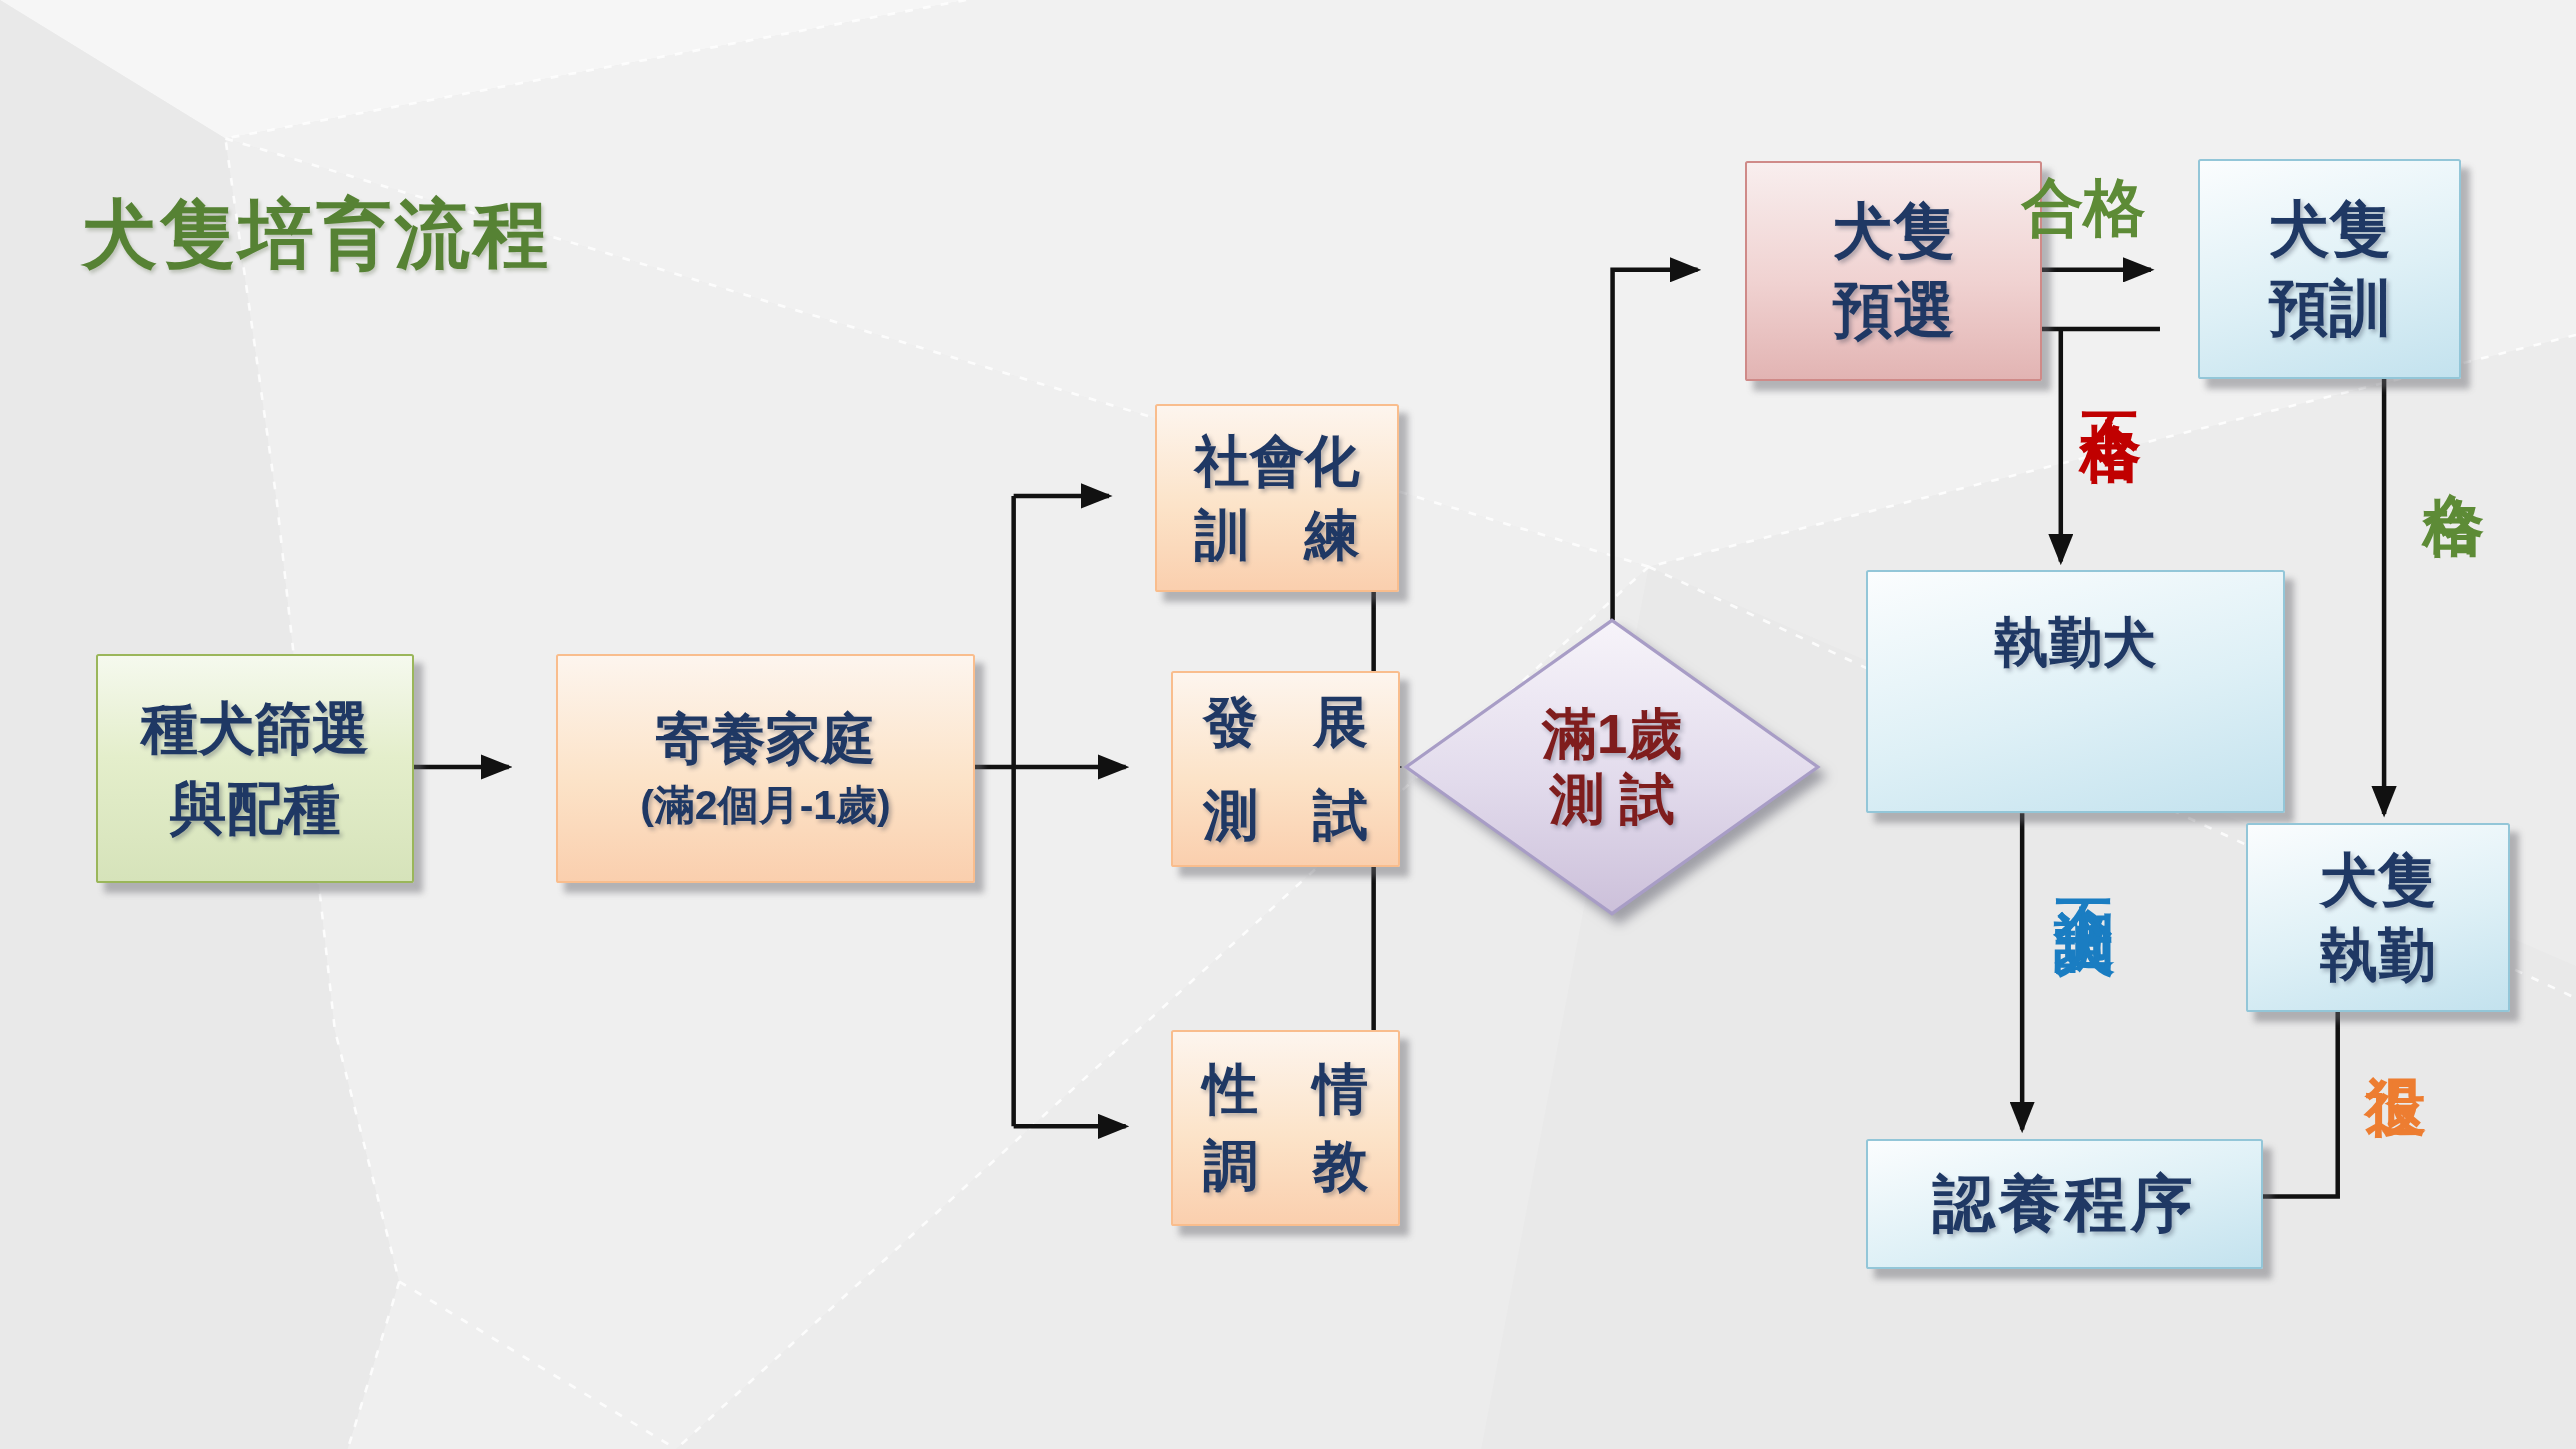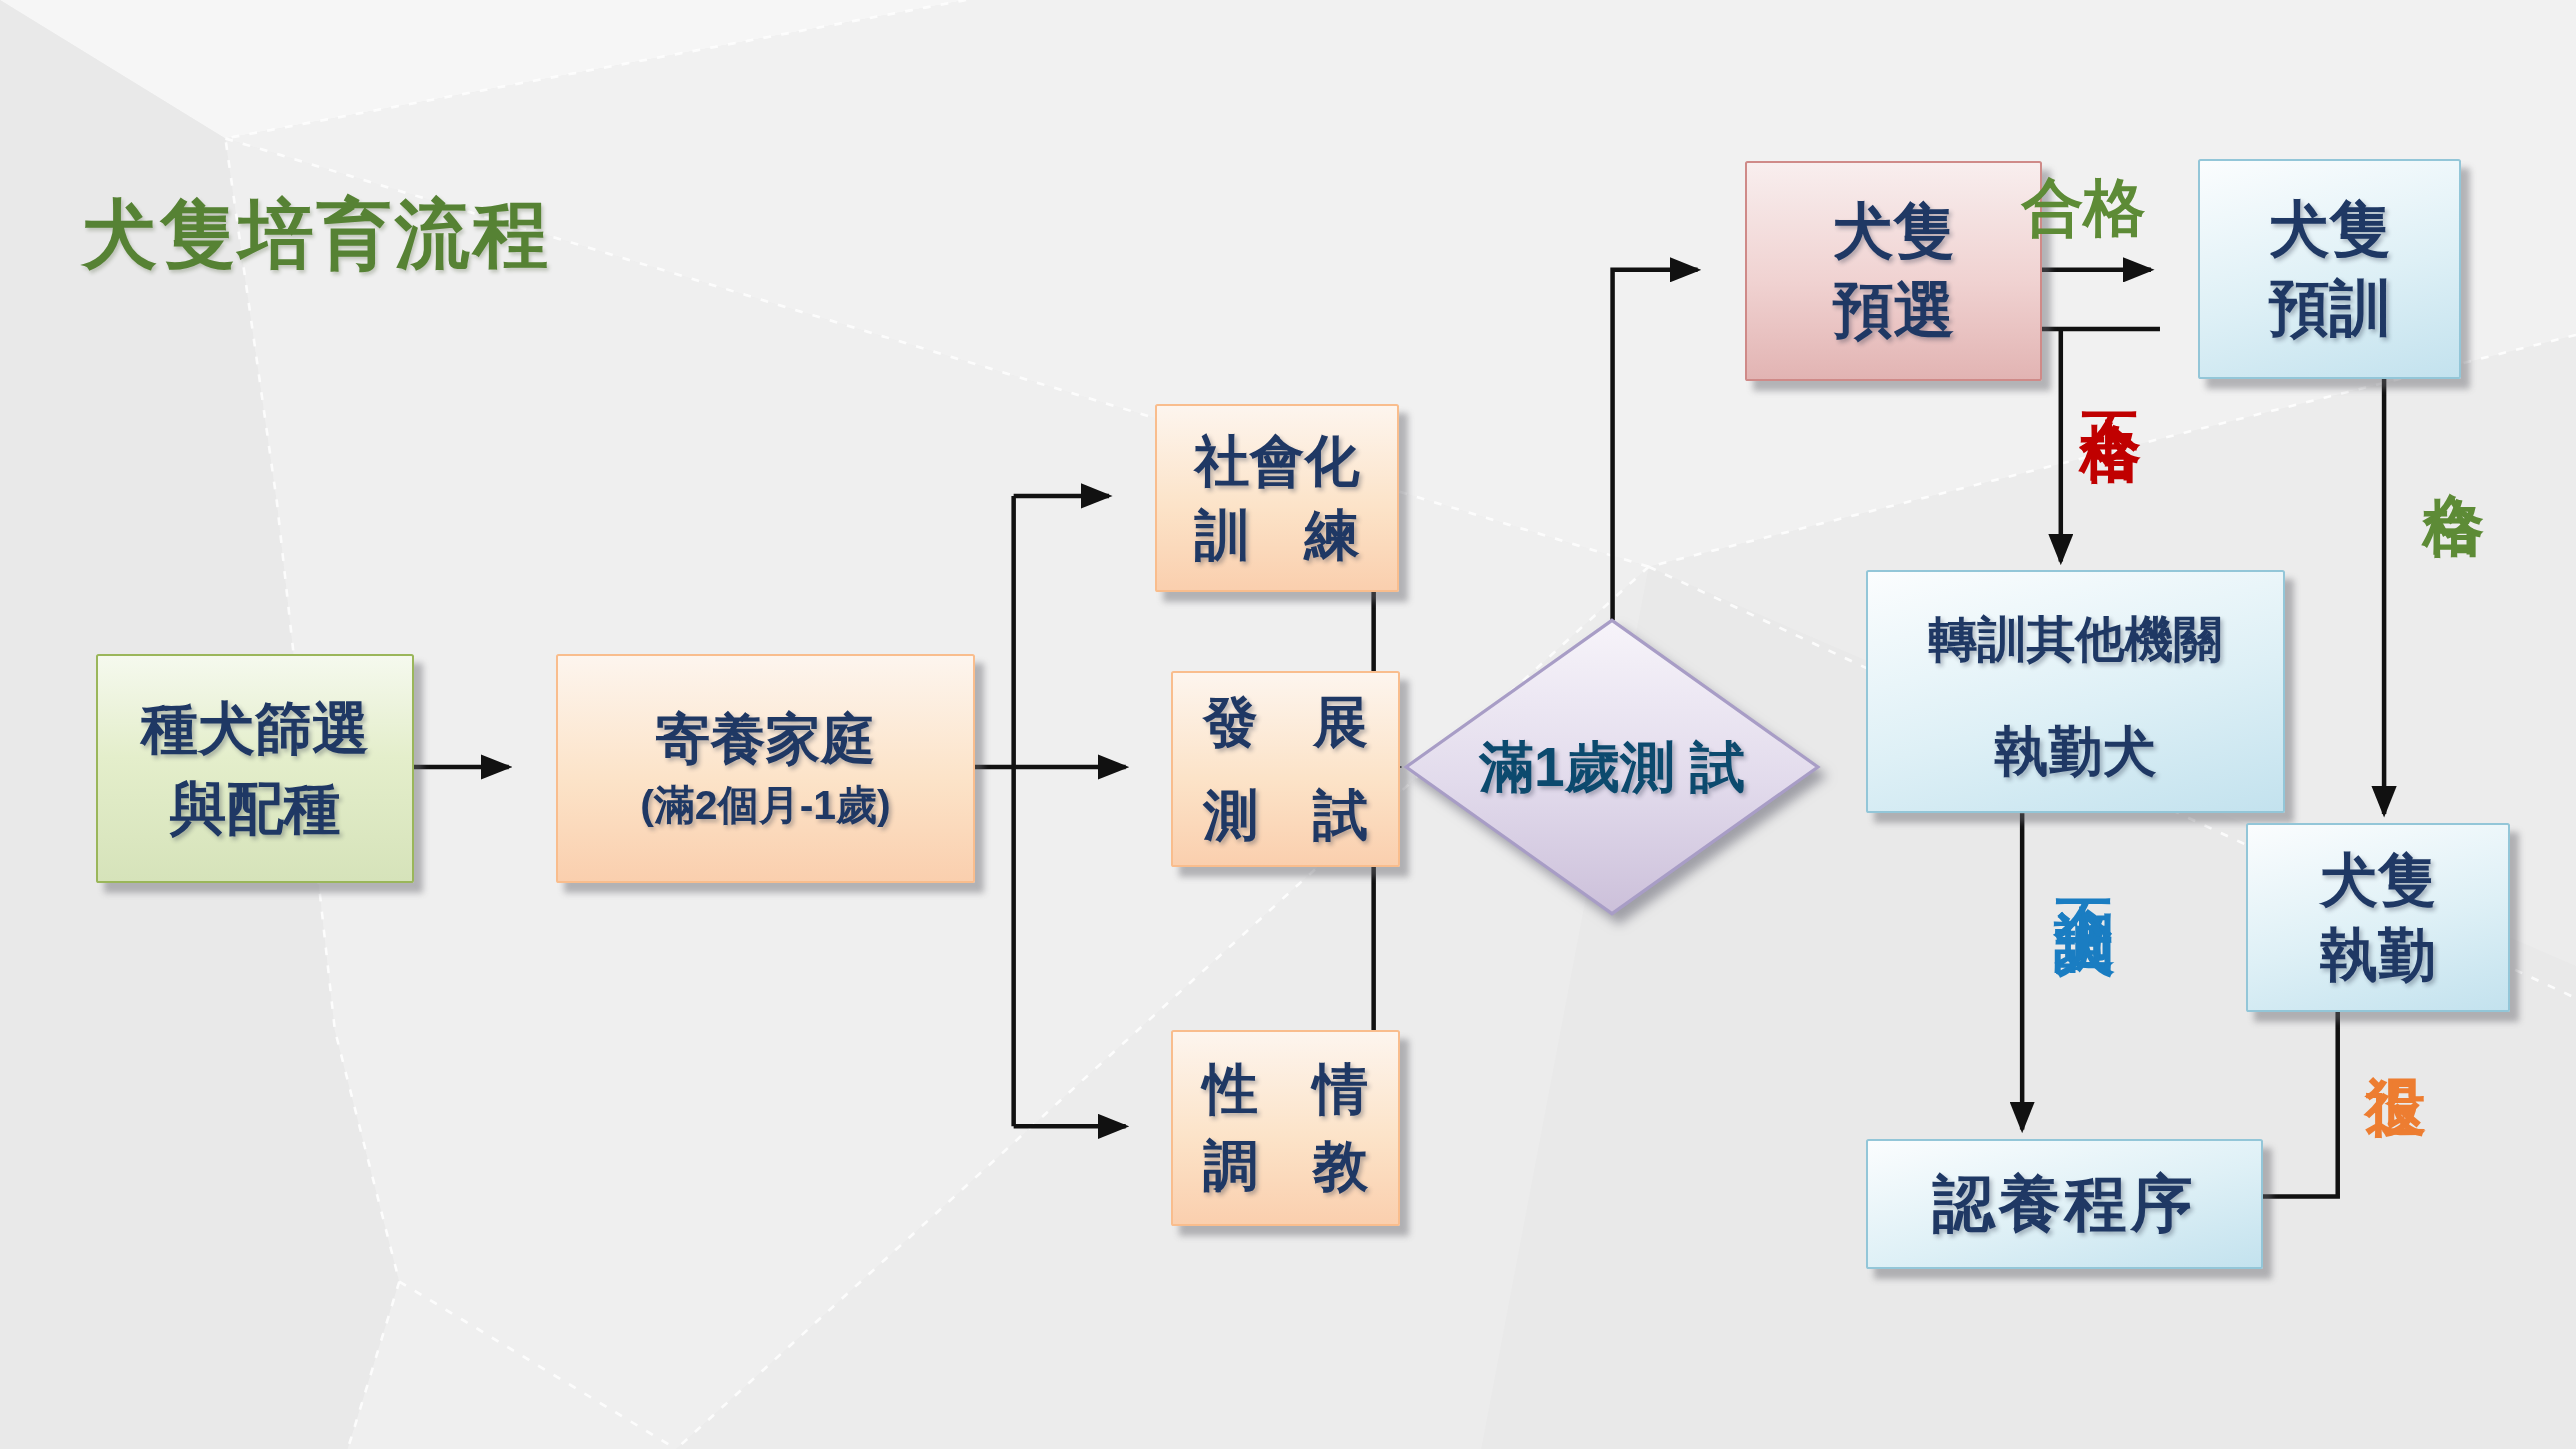--- a/index.html
+++ b/index.html
@@ -22,22 +22,22 @@
   .green{background:linear-gradient(180deg,#f5f9ee 0%,#e4eecb 45%,#d6e3ba 100%);border:2.6px solid #9ab65a;}
   .peach{background:linear-gradient(180deg,#fdf5ee 0%,#fce3c8 55%,#facfae 100%);border:2.6px solid #f9bd8d;}
   .rose{background:linear-gradient(180deg,#f8eeee 0%,#f0d2d1 55%,#e2b4b3 100%);border:2.6px solid #cf8a88;}
   .blue{background:linear-gradient(165deg,#fbfdfe 0%,#def0f6 55%,#c3e2ee 100%);border:2.6px solid #93c6d8;}
   .diamond-wrap{
     position:absolute;left:1401px;top:615px;width:422px;height:304px;
     filter:drop-shadow(7.7px 9px 5.2px rgba(85,85,100,.5));
   }
   .diamond-text{
     position:absolute;left:1401px;top:615px;width:422px;height:304px;
-    display:flex;flex-direction:row;align-items:center;justify-content:center;
-    color:#0c4a6e;font-size:55px;line-height:1.18;
+    display:flex;flex-direction:column;align-items:center;justify-content:center;
+    color:#7f1d1d;font-size:55px;line-height:1.18;
     text-shadow:2.6px 3.2px 4.5px rgba(25,35,60,.30);
   }
   .vlabel{
     position:absolute;writing-mode:vertical-rl;text-orientation:upright;
     letter-spacing:5.2px;white-space:nowrap;
   }
   .hlabel{position:absolute;text-align:center;}
   .l2small{font-size:41px;margin-top:6.4px;}
 </style>
 </head>
@@ -133,21 +133,20 @@
     <span>犬隻</span>
     <span>預選</span>
   </div>
 
   <div class="node blue" style="left:2160px;top:159px;width:259px;height:216px;font-size:61px;line-height:1.3;">
     <span>犬隻</span>
     <span>預訓</span>
   </div>
 
   <div class="node blue" style="left:1828px;top:570px;width:419px;height:243px;justify-content:space-between;padding:35px 0 22.5px 0;box-sizing:border-box;">
-    <span style="font-size:49px;">轉訓其他機關</span>
     <span style="font-size:54px;font-family:Liberation Serif, serif;">執勤犬</span>
   </div>
 
   <div class="node blue" style="left:2208px;top:823px;width:260px;height:185px;font-size:58px;line-height:1.28;">
     <span>犬隻</span>
     <span>執勤</span>
   </div>
 
   <div class="node blue" style="left:1828px;top:1139px;width:393px;height:126px;font-size:62px;letter-spacing:3.9px;">
     <span>認養程序</span>

